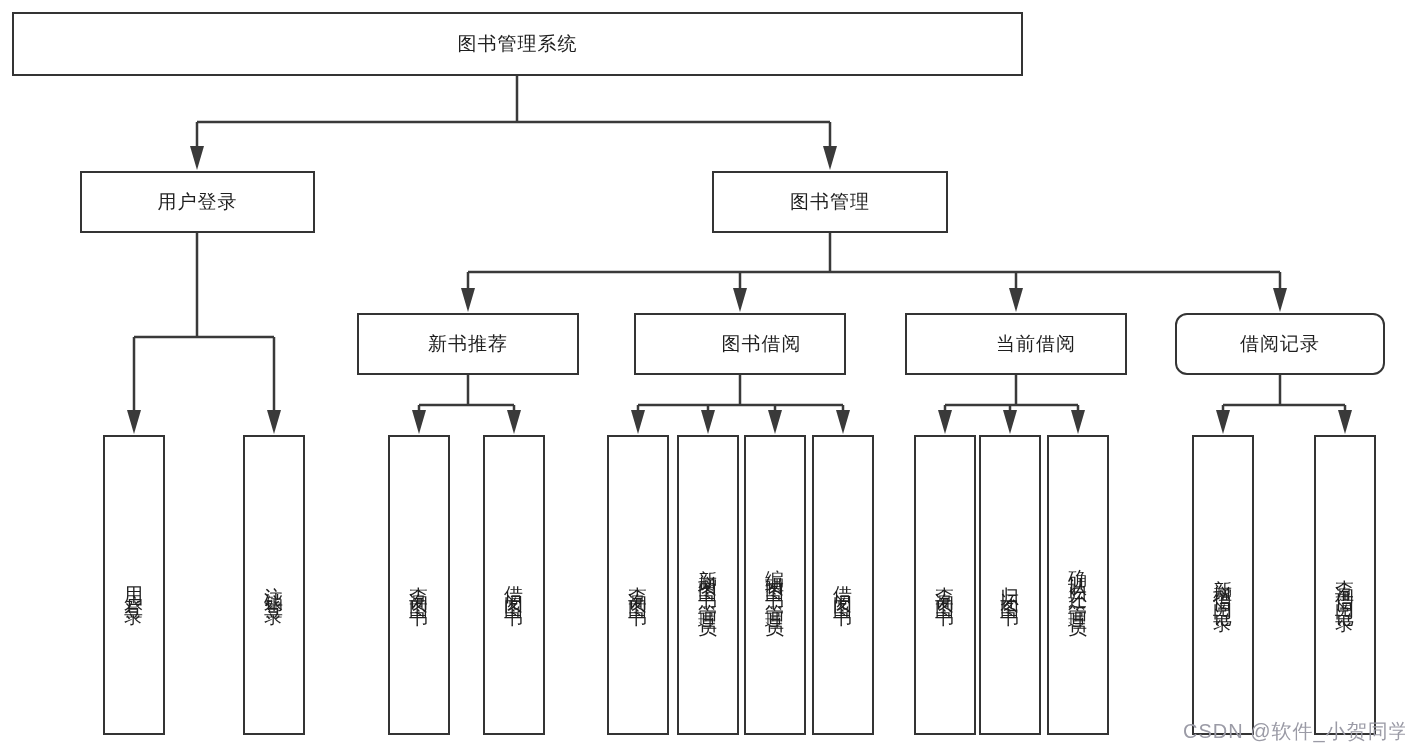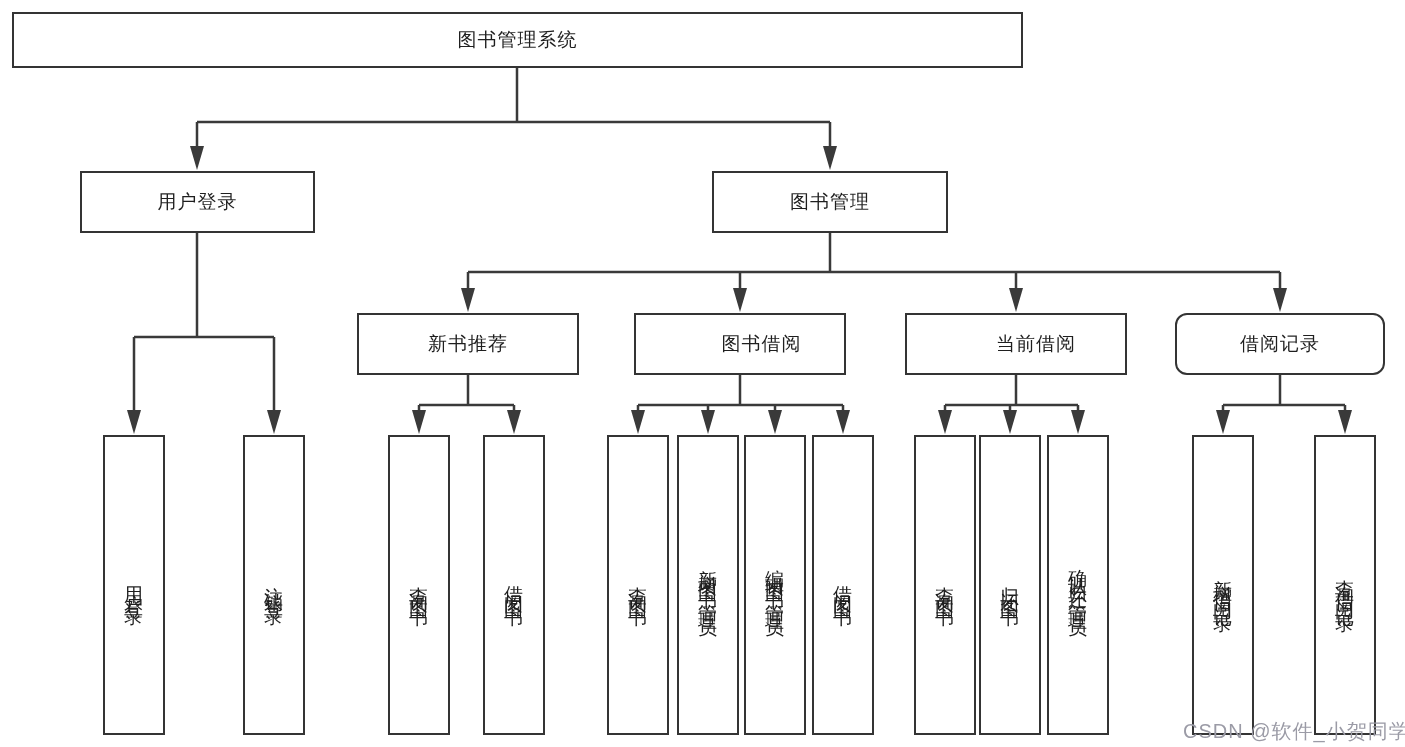--- a/index.html
+++ b/index.html
@@ -104,21 +104,21 @@
       <polygon points="1071,410 1085,410 1078,434"></polygon>
     </g>
 
     <g>
       <path d="M1280 375 V405 M1223 405 H1345 M1223 405 V414 M1345 405 V414"></path>
       <polygon points="1216,410 1230,410 1223,434"></polygon>
       <polygon points="1338,410 1352,410 1345,434"></polygon>
     </g>
   </svg>
 
-  <div class="node h" style="left:12px;top:12px;width:1011px;height:56px;">
+  <div class="node h" style="left:12px;top:12px;width:1011px;height:64px;">
     <span>图书管理系统</span>
   </div>
 
   <div class="node h" style="left:80px;top:171px;width:235px;height:62px;">
     <span>用户登录</span>
   </div>
   <div class="node h" style="left:357px;top:313px;width:222px;height:62px;">
     <span>新书推荐</span>
   </div>
 

